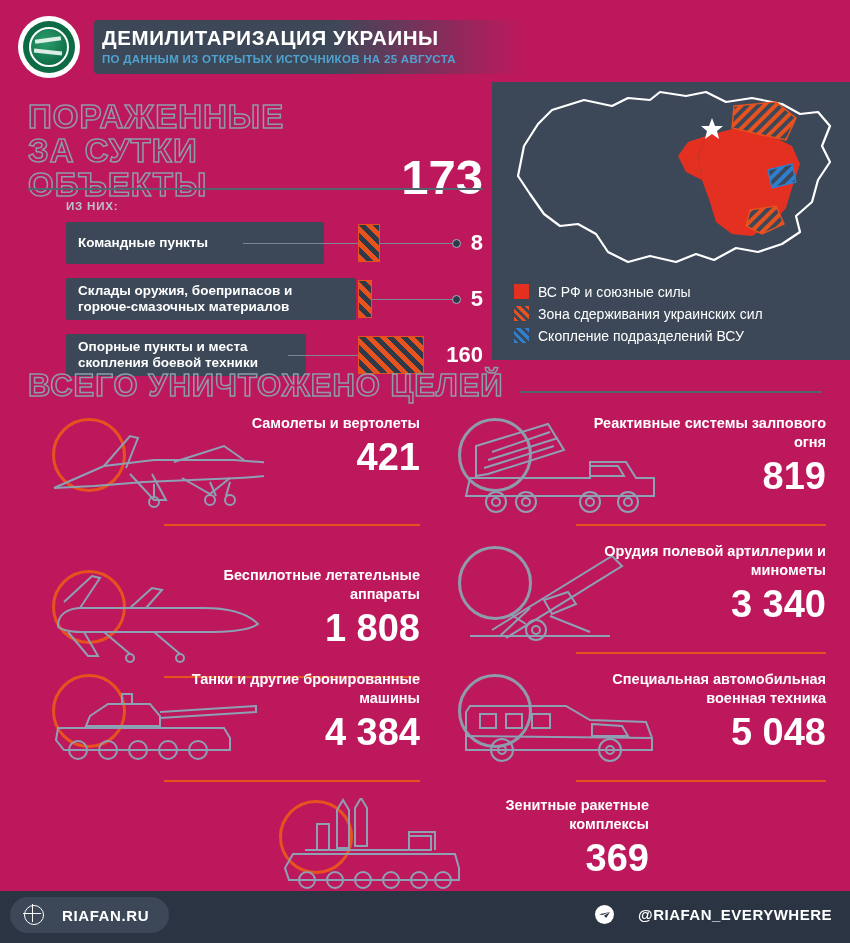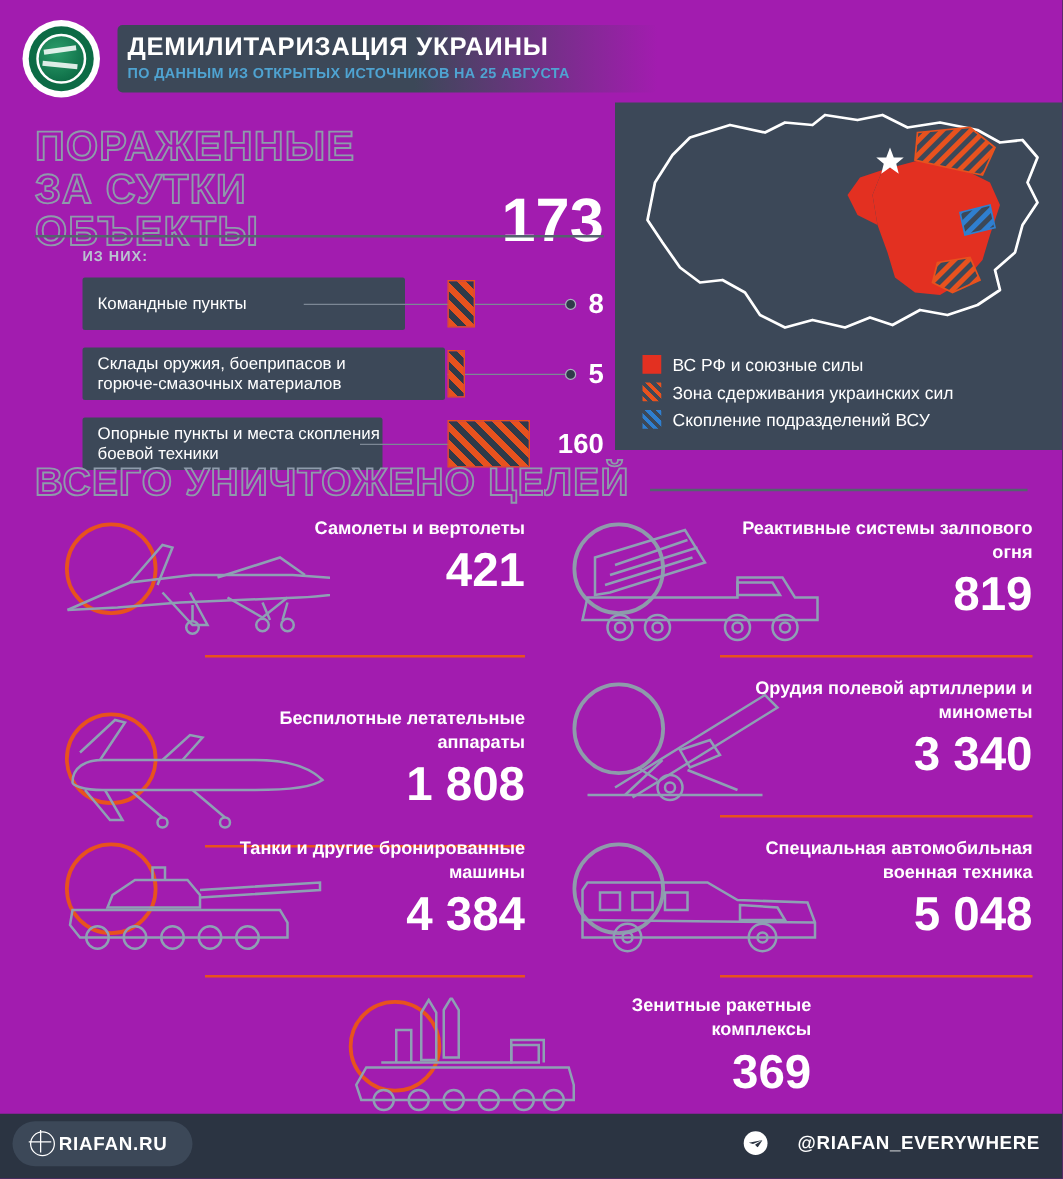--- a/index.html
+++ b/index.html
@@ -11,21 +11,21 @@
     width: 850px;
     height: 943px;
     font-family: "Liberation Sans", sans-serif;
     color: #ffffff;
     overflow: hidden;
     position: relative;
   }
   .page {
     position: absolute;
     inset: 0;
-    background: #a21caf;
+    background: #be185d;
   }
 
   
   .header {
     position: absolute;
     left: 0; top: 0;
     width: 850px; height: 82px;
   }
   .logo-badge {
     position: absolute;
@@ -146,21 +146,21 @@
     border-radius: 2px;
     width: 260px;
   }
   .hit-row .lbl {
     position: absolute;
     left: 50px; top: 0;
     height: 42px;
     display: flex;
     align-items: center;
     font-size: 13.5px;
-    font-weight: normal;
+    font-weight: bold;
     line-height: 16px;
     color: #ffffff;
     max-width: 240px;
   }
   .hit-row .track {
     position: absolute;
     top: 21px;
     height: 1px;
     background: #7c8795;
   }
@@ -314,21 +314,21 @@
     background: #2b3442;
   }
   .footer-pill {
     position: absolute;
     left: 10px; top: 6px;
     height: 36px;
     background: #3c4858;
     border-radius: 18px;
     display: flex; align-items: center;
     padding: 0 20px 0 14px;
-    gap: 3px;
+    gap: 18px;
   }
   .globe-icon {
     width: 18px; height: 18px;
     border-radius: 50%;
     border: 1.6px solid #ffffff;
     position: relative;
   }
   .globe-icon:before {
     content: "";
     position: absolute;

